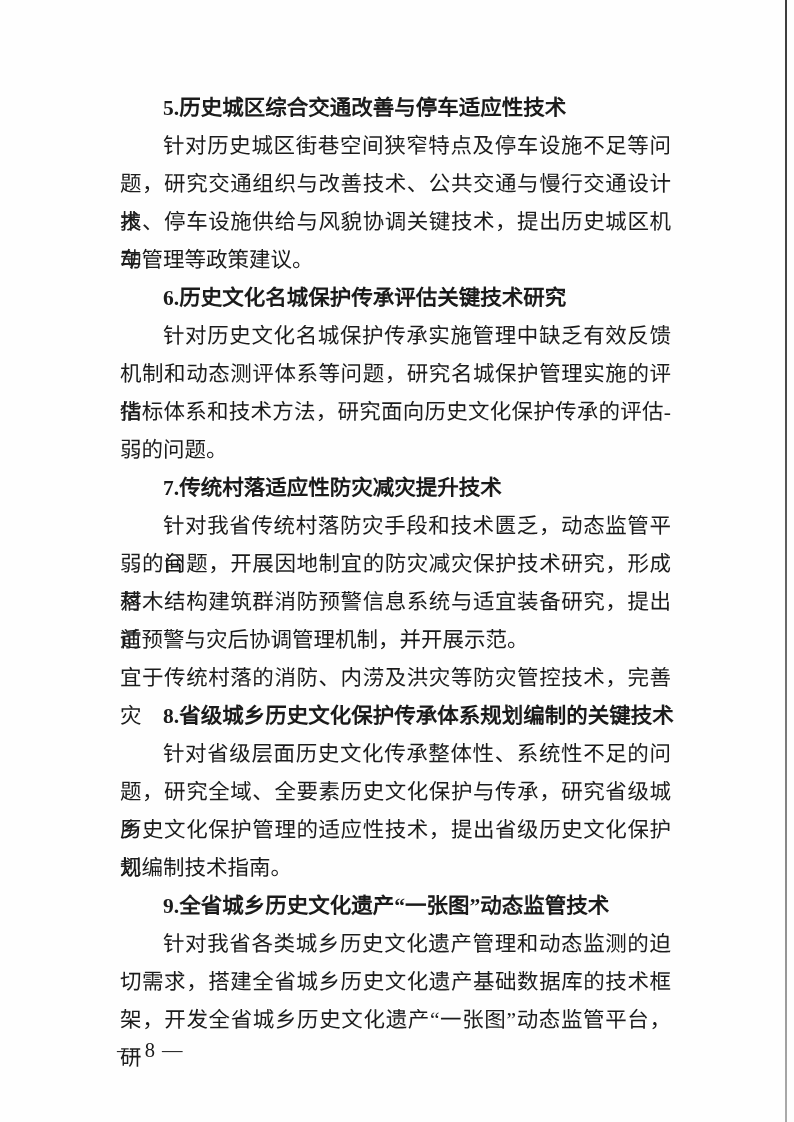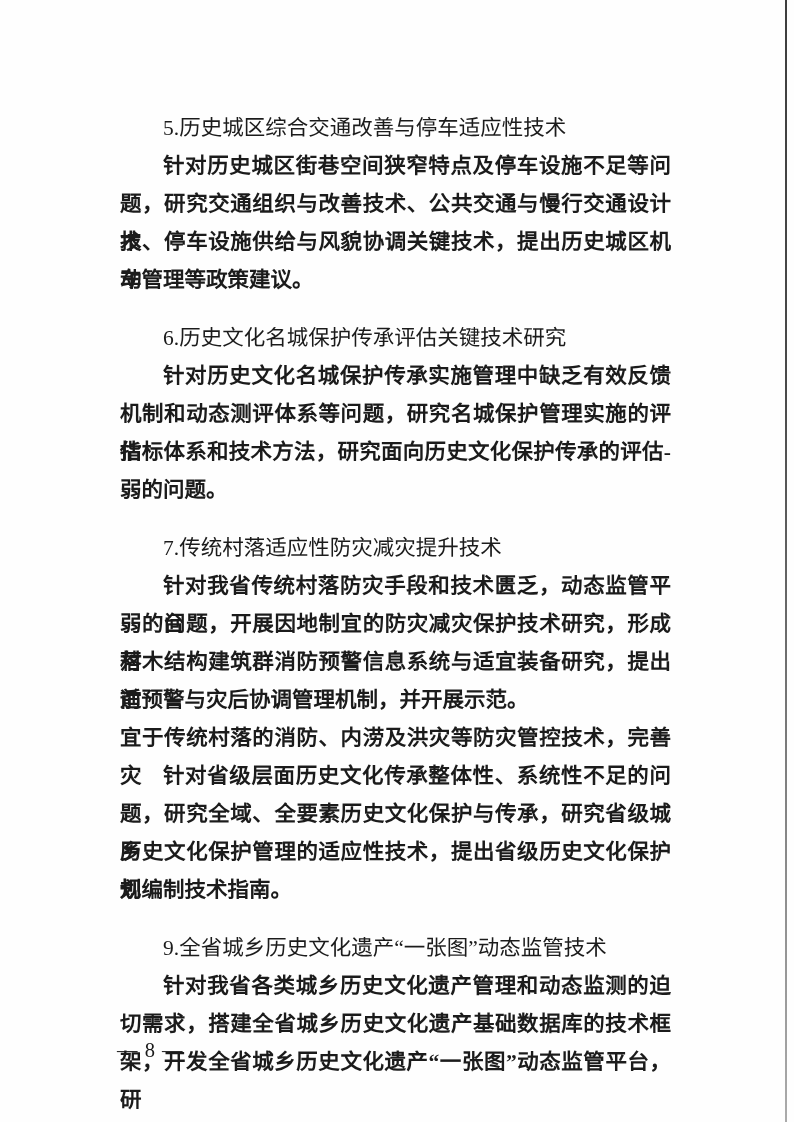--- a/index.html
+++ b/index.html
@@ -36,35 +36,33 @@
     color: #1b1b1b;
   }
   .line {
     height: 38px;
     line-height: 38px;
     font-size: 21.5px;
     width: 100%;
     box-sizing: border-box;
     white-space: nowrap;
     overflow: visible;
-    font-weight: bold;
   }
   .line.justify {
     white-space: normal;
     text-align: justify;
     text-align-last: justify;
     text-justify: inter-character;
   }
   .line.indent {
     padding-left: 43px;
   }
   .line.heading {
     padding-left: 43px;
-    font-weight: 400;
-    margin-top: 20px;
+    font-weight: 700;
   }
   .footer {
     position: absolute;
     left: 117px;
     top: 1038px;
     font-size: 20.5px;
     line-height: 24px;
     color: #1b1b1b;
     letter-spacing: 1px;
   }
@@ -83,20 +81,21 @@
       <div class="line justify indent">针对历史文化名城保护传承实施管理中缺乏有效反馈</div>
       <div class="line justify">机制和动态测评体系等问题，研究名城保护管理实施的评估</div>
       <div class="line justify">指标体系和技术方法，研究面向历史文化保护传承的评估-</div>
       <div class="line">弱的问题。</div>
       <div class="line heading">7.传统村落适应性防灾减灾提升技术</div>
       <div class="line justify indent">针对我省传统村落防灾手段和技术匮乏，动态监管平台</div>
       <div class="line justify">弱的问题，开展因地制宜的防灾减灾保护技术研究，形成村</div>
       <div class="line justify">落木结构建筑群消防预警信息系统与适宜装备研究，提出适</div>
       <div class="line">前预警与灾后协调管理机制，并开展示范。</div>
       <div class="line justify">宜于传统村落的消防、内涝及洪灾等防灾管控技术，完善灾</div>
+      <div class="line heading">8.省级城乡历史文化保护传承体系规划编制的关键技术</div>
       <div class="line justify indent">针对省级层面历史文化传承整体性、系统性不足的问</div>
       <div class="line justify">题，研究全域、全要素历史文化保护与传承，研究省级城乡</div>
       <div class="line justify">历史文化保护管理的适应性技术，提出省级历史文化保护规</div>
       <div class="line">划编制技术指南。</div>
       <div class="line heading">9.全省城乡历史文化遗产“一张图”动态监管技术</div>
       <div class="line justify indent">针对我省各类城乡历史文化遗产管理和动态监测的迫</div>
       <div class="line justify">切需求，搭建全省城乡历史文化遗产基础数据库的技术框</div>
       <div class="line justify">架，开发全省城乡历史文化遗产“一张图”动态监管平台，研</div>
     </div>
   <div class="footer">— 8 —</div>

